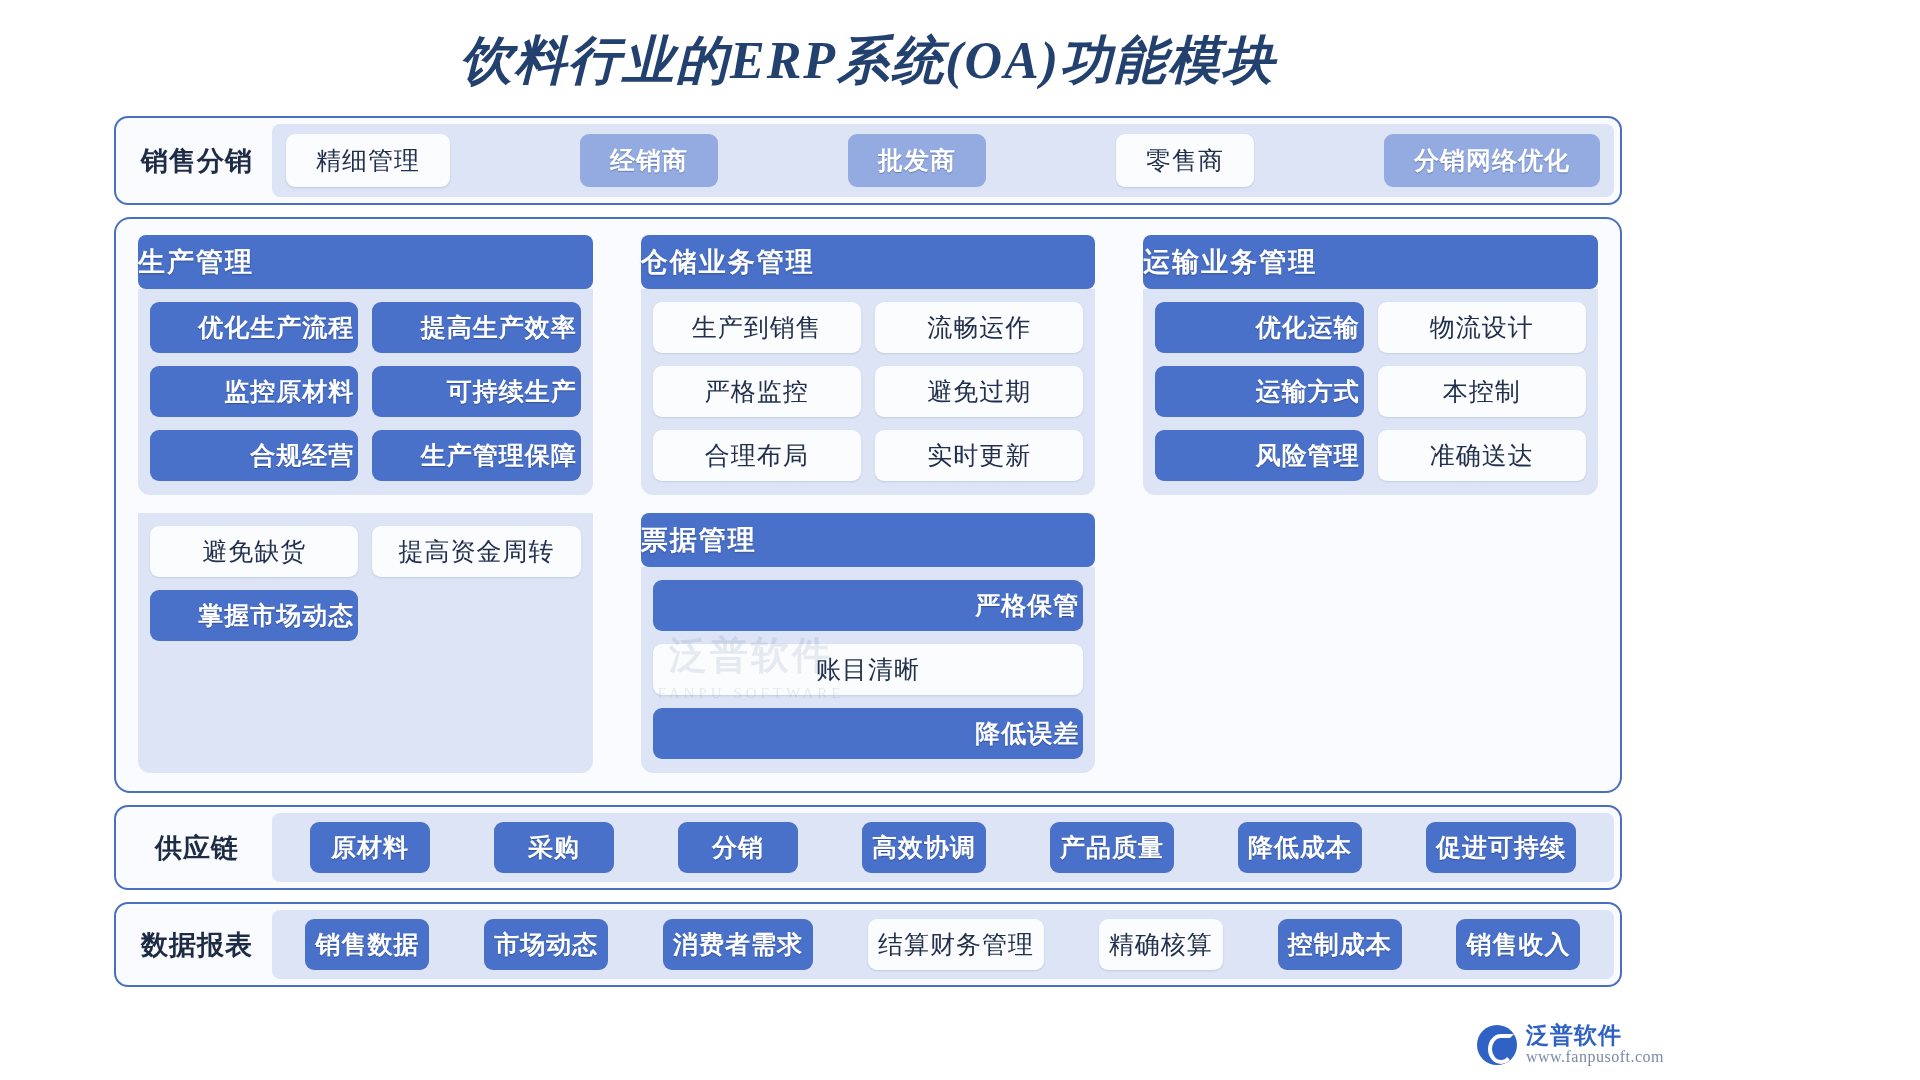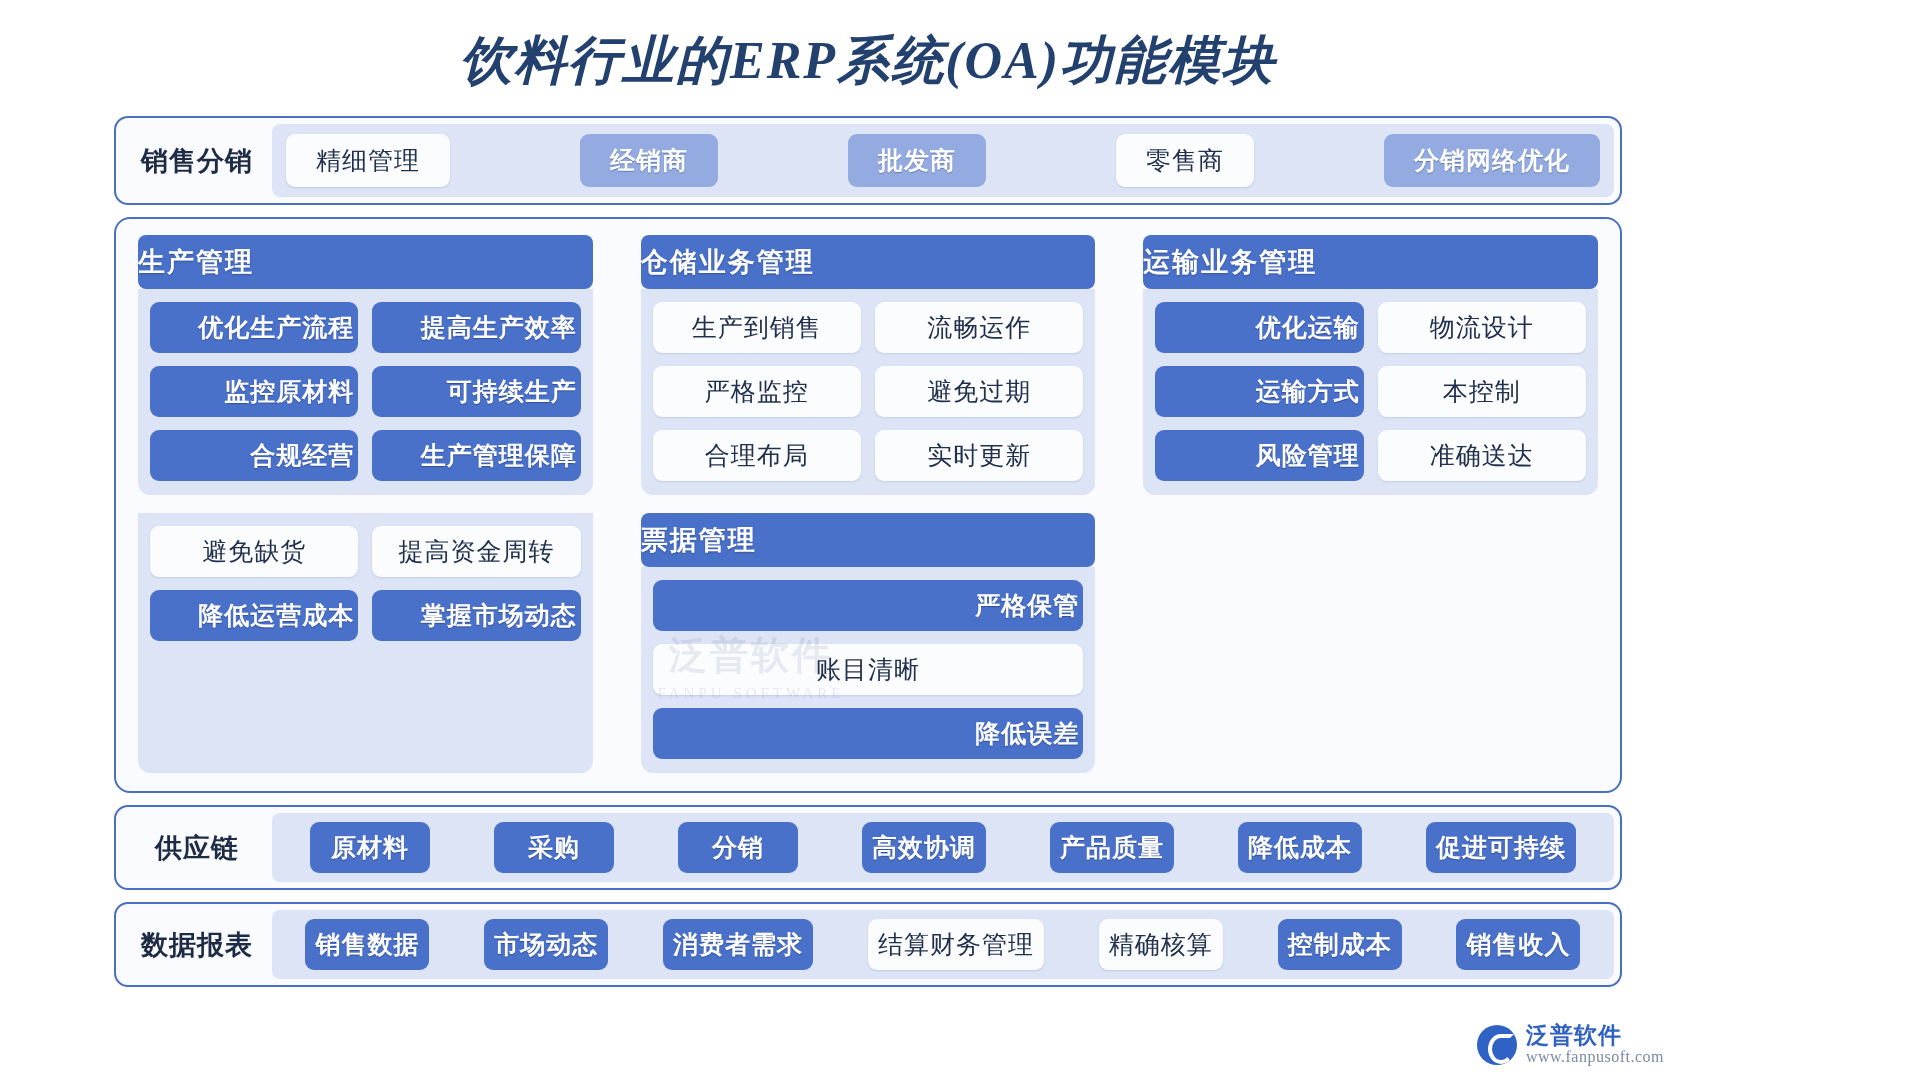--- a/index.html
+++ b/index.html
@@ -261,21 +261,20 @@
             </div>
           </div>
         </div>
         <div class="module">
           <div class="module-body">
             <div class="row2">
               <div class="item light">避免缺货</div>
               <div class="item light">提高资金周转</div>
             </div>
             <div class="row2">
-              <div class="item solid">降低运营成本</div>
               <div class="item solid">掌握市场动态</div>
             </div>
           </div>
         </div>
         <div class="module">
           <div class="module-header">票据管理</div>
           <div class="module-body one-col">
             <div class="item solid">严格保管</div>
             <div class="item light">账目清晰</div>
             <div class="item solid">降低误差</div>

